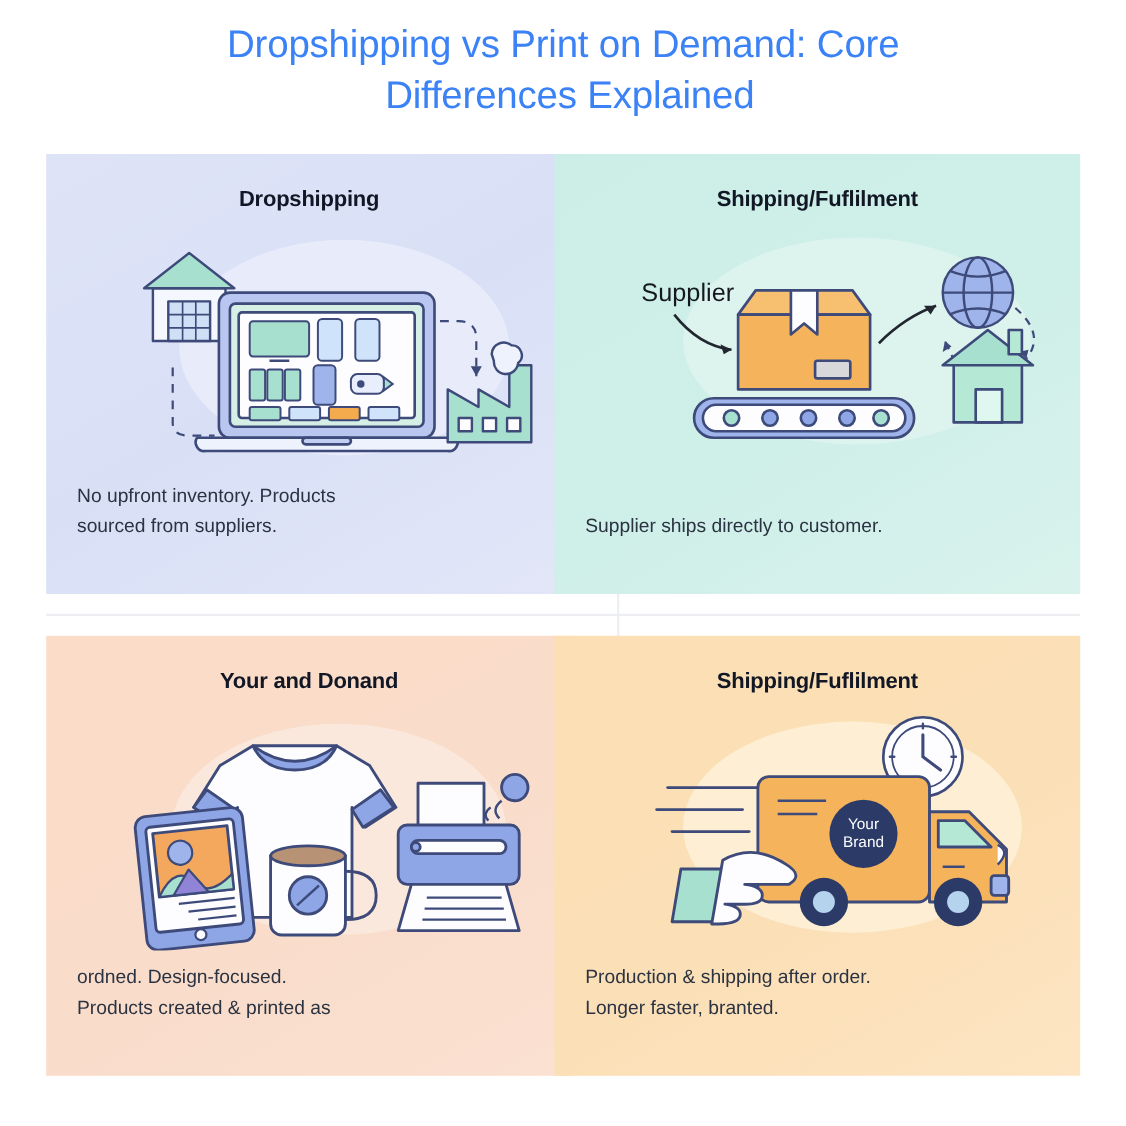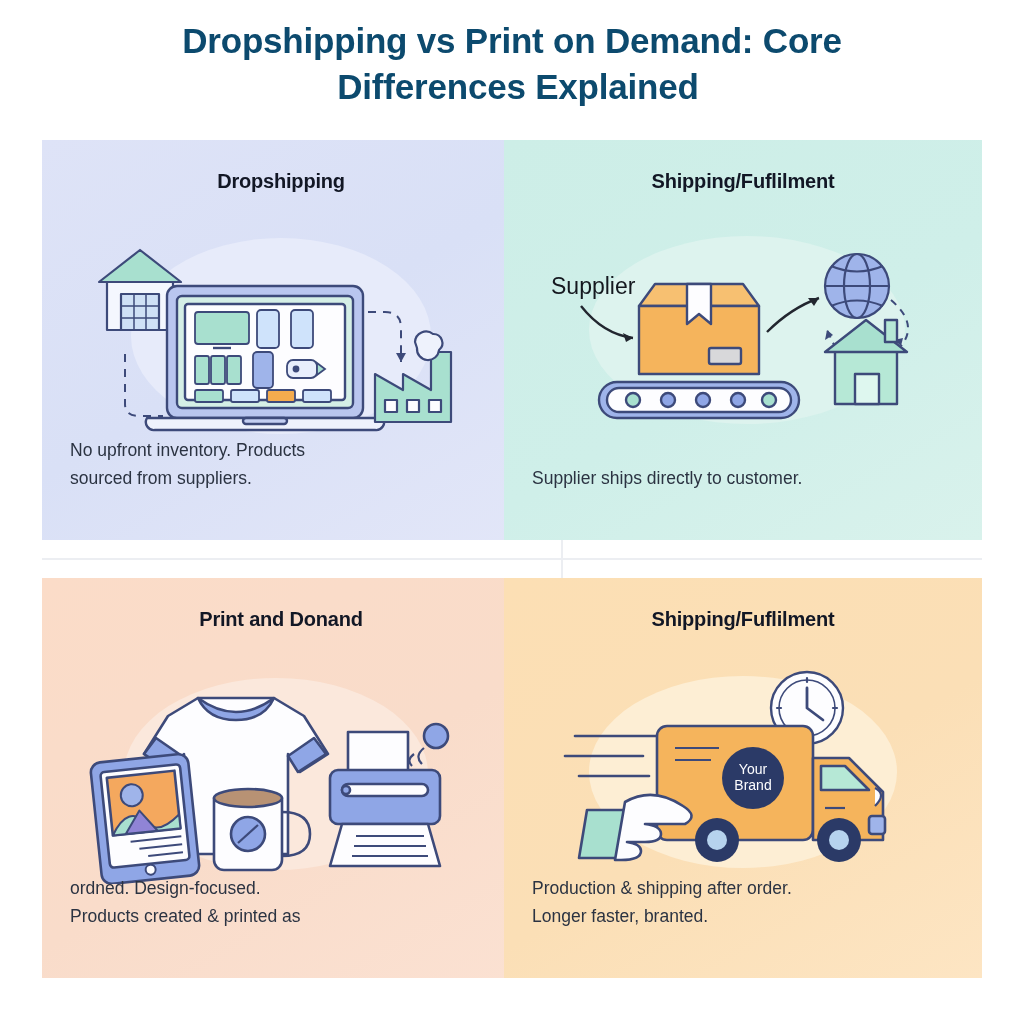--- a/index.html
+++ b/index.html
@@ -6,22 +6,22 @@
   body{
     width:1024px;height:1024px;background:#ffffff;
     font-family:"Liberation Sans",sans-serif;
     overflow:hidden;position:relative;
   }
   .page{position:absolute;inset:0;background:#fff;}
 
   
   .title{
     position:absolute;left:0;top:18px;width:1024px;
-    text-align:center;color:#0c4a6e;
-    font-size:35px;font-weight:bold;line-height:1.32;
+    text-align:center;color:#3b82f6;
+    font-size:35px;font-weight:normal;line-height:1.32;
     letter-spacing:-0.2px;
   }
   .title .l2{display:block;margin-left:12px;}
 
   
   .grid{position:absolute;left:42px;top:140px;width:940px;height:838px;}
   .panel{position:absolute;width:478px;height:400px;overflow:hidden;}
   .p1{left:0;   top:0;}
   .p2{left:462px;top:0;}
   .p3{left:0;   top:438px;}
@@ -38,21 +38,21 @@
   .p-head{
     position:absolute;left:0;top:30px;width:100%;
     text-align:center;color:#121725;
     font-size:20px;font-weight:bold;letter-spacing:-0.2px;
   }
   .p-cap{
     position:absolute;left:28px;bottom:48px;width:422px;
     text-align:left;color:#2b3342;
     font-size:17.5px;line-height:1.56;
   }
-  .p-art{position:absolute;left:0;top:84px;width:466px;height:230px;}
+  .p-art{position:absolute;left:0;top:64px;width:466px;height:230px;padding-left:32px;}
   .p-art svg{display:block;margin:0 auto;}
 </style>
 </head>
 <body>
 
 <div class="page">
 
   <div class="title">
     <span>Dropshipping vs Print on Demand: Core</span>
     <span class="l2">Differences Explained</span>
@@ -176,21 +176,21 @@
             <rect x="318" y="150" width="24" height="30" fill="#def7ef"></rect>
           </g>
         </svg>
       </div>
       <div class="p-cap">
         <span>Supplier ships directly to customer.</span>
       </div>
     </div>
 
     <div class="panel p3">
-      <div class="p-head">Print and Donand</div>
+      <div class="p-head">Your and Donand</div>
       <div class="p-art">
         <svg width="390" height="222" viewBox="0 0 390 222">
           <ellipse cx="196" cy="112" rx="152" ry="96" fill="#fbe8dc"></ellipse>
 
           <g stroke="#3d4a7a" stroke-width="2.6" stroke-linejoin="round">
             <path d="M118 36 L88 54 L64 92 L92 110 L104 92 V192 h104 V92 l12 18 l28 -18 l-24 -38 l-30 -18 Z" fill="#fdfdff"></path>
             <path d="M118 36 q38 28 76 0 q-10 22 -38 22 q-28 0 -38 -22 Z" fill="#8fa6e6"></path>
             <path d="M64 92 L92 110 l10 -16 l-26 -18 Z" fill="#8fa6e6"></path>
             <path d="M246 92 L218 110 l-10 -16 l26 -18 Z" fill="#8fa6e6"></path>
           </g>

